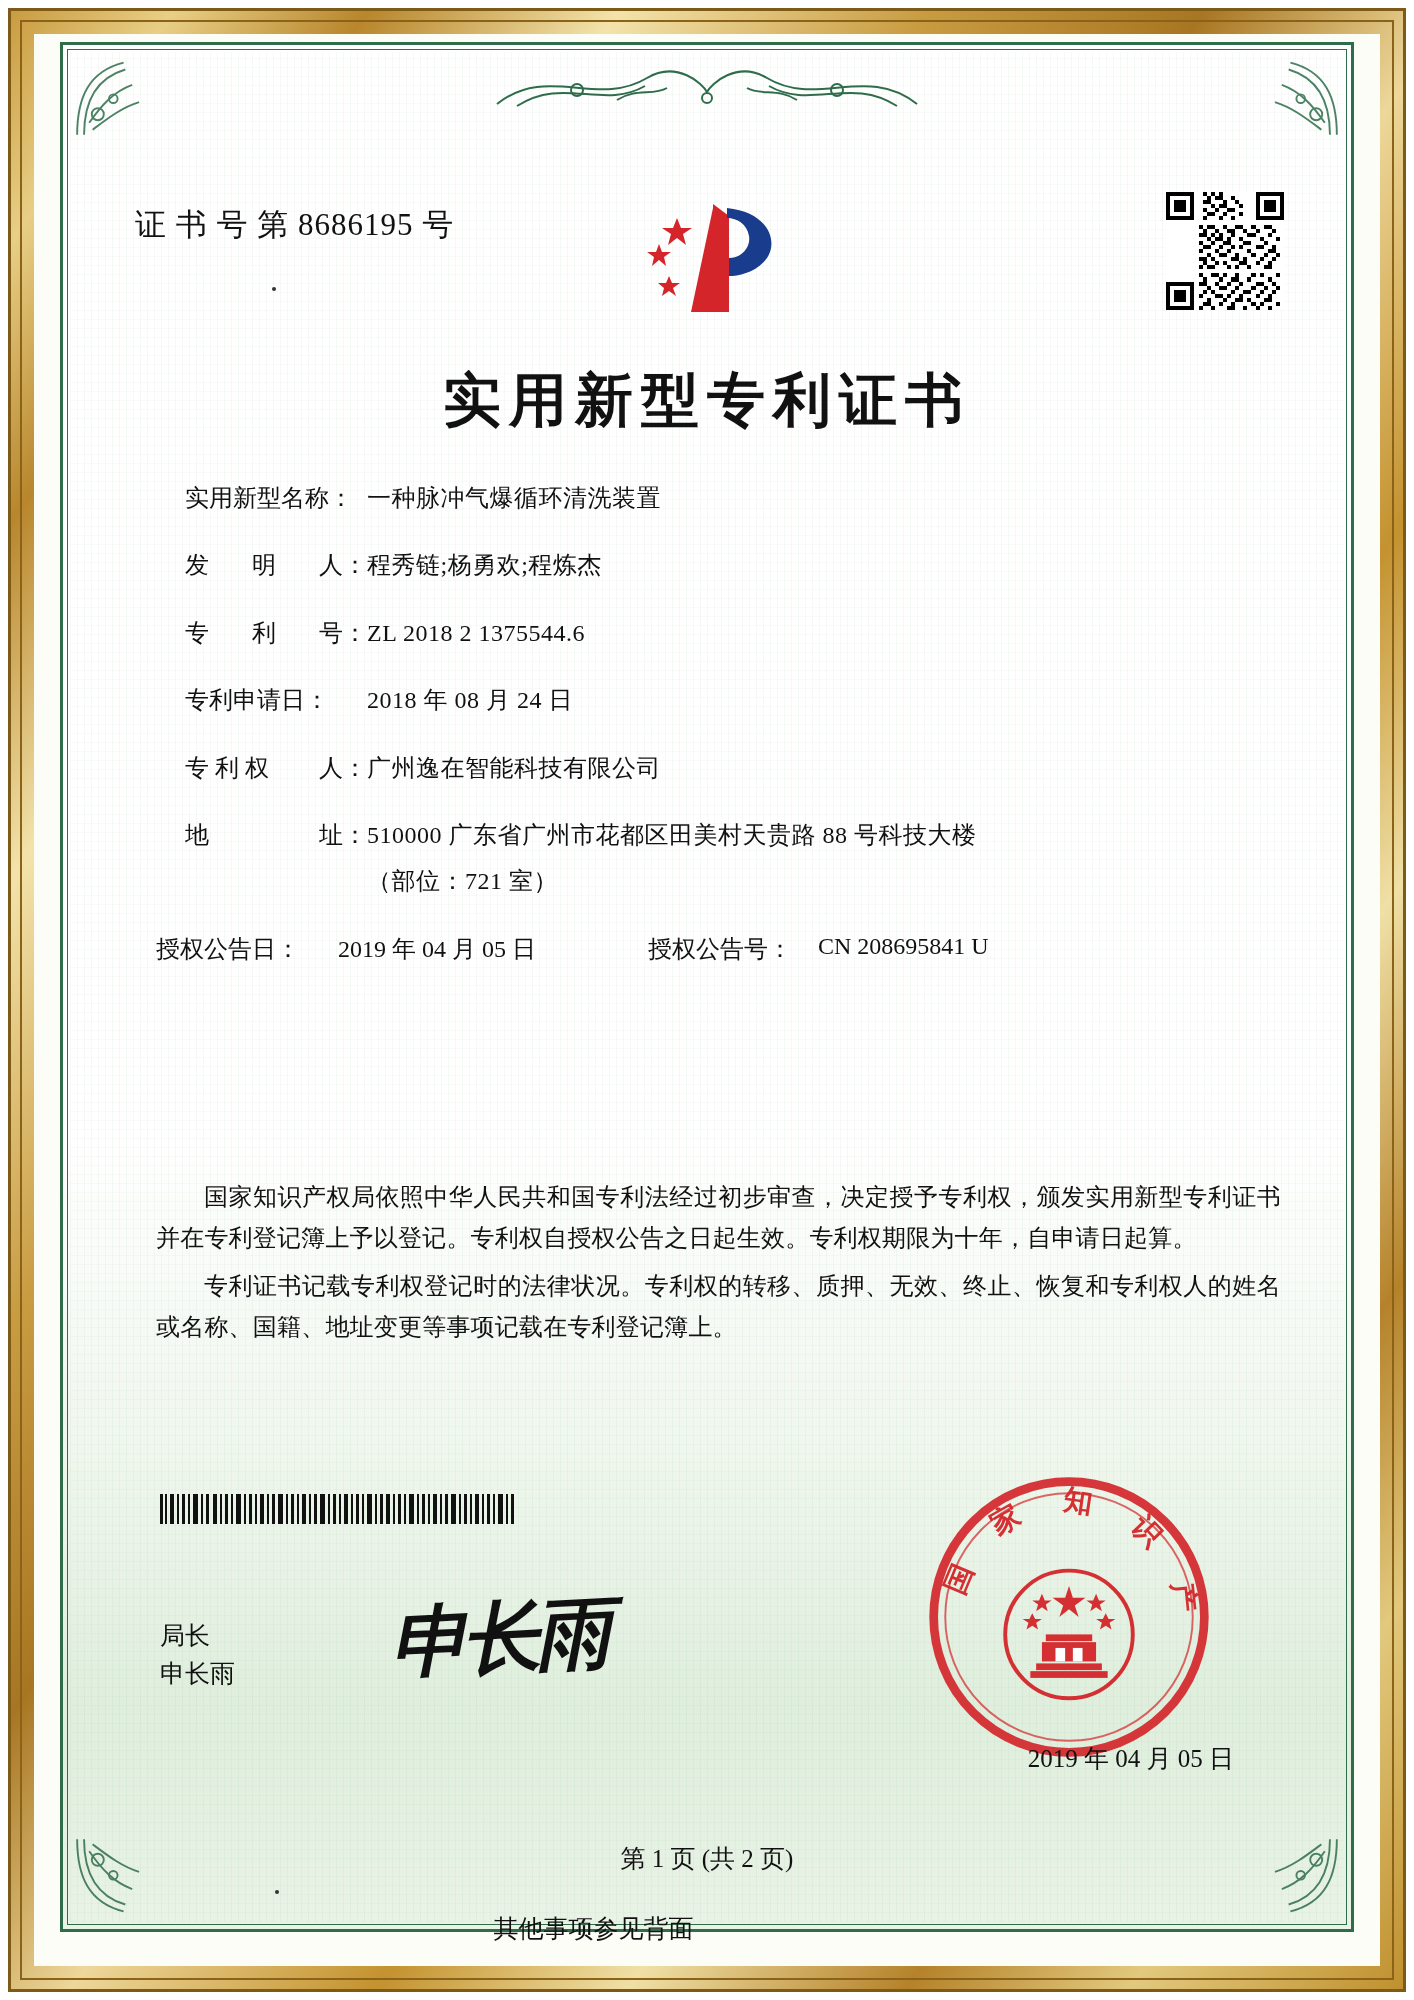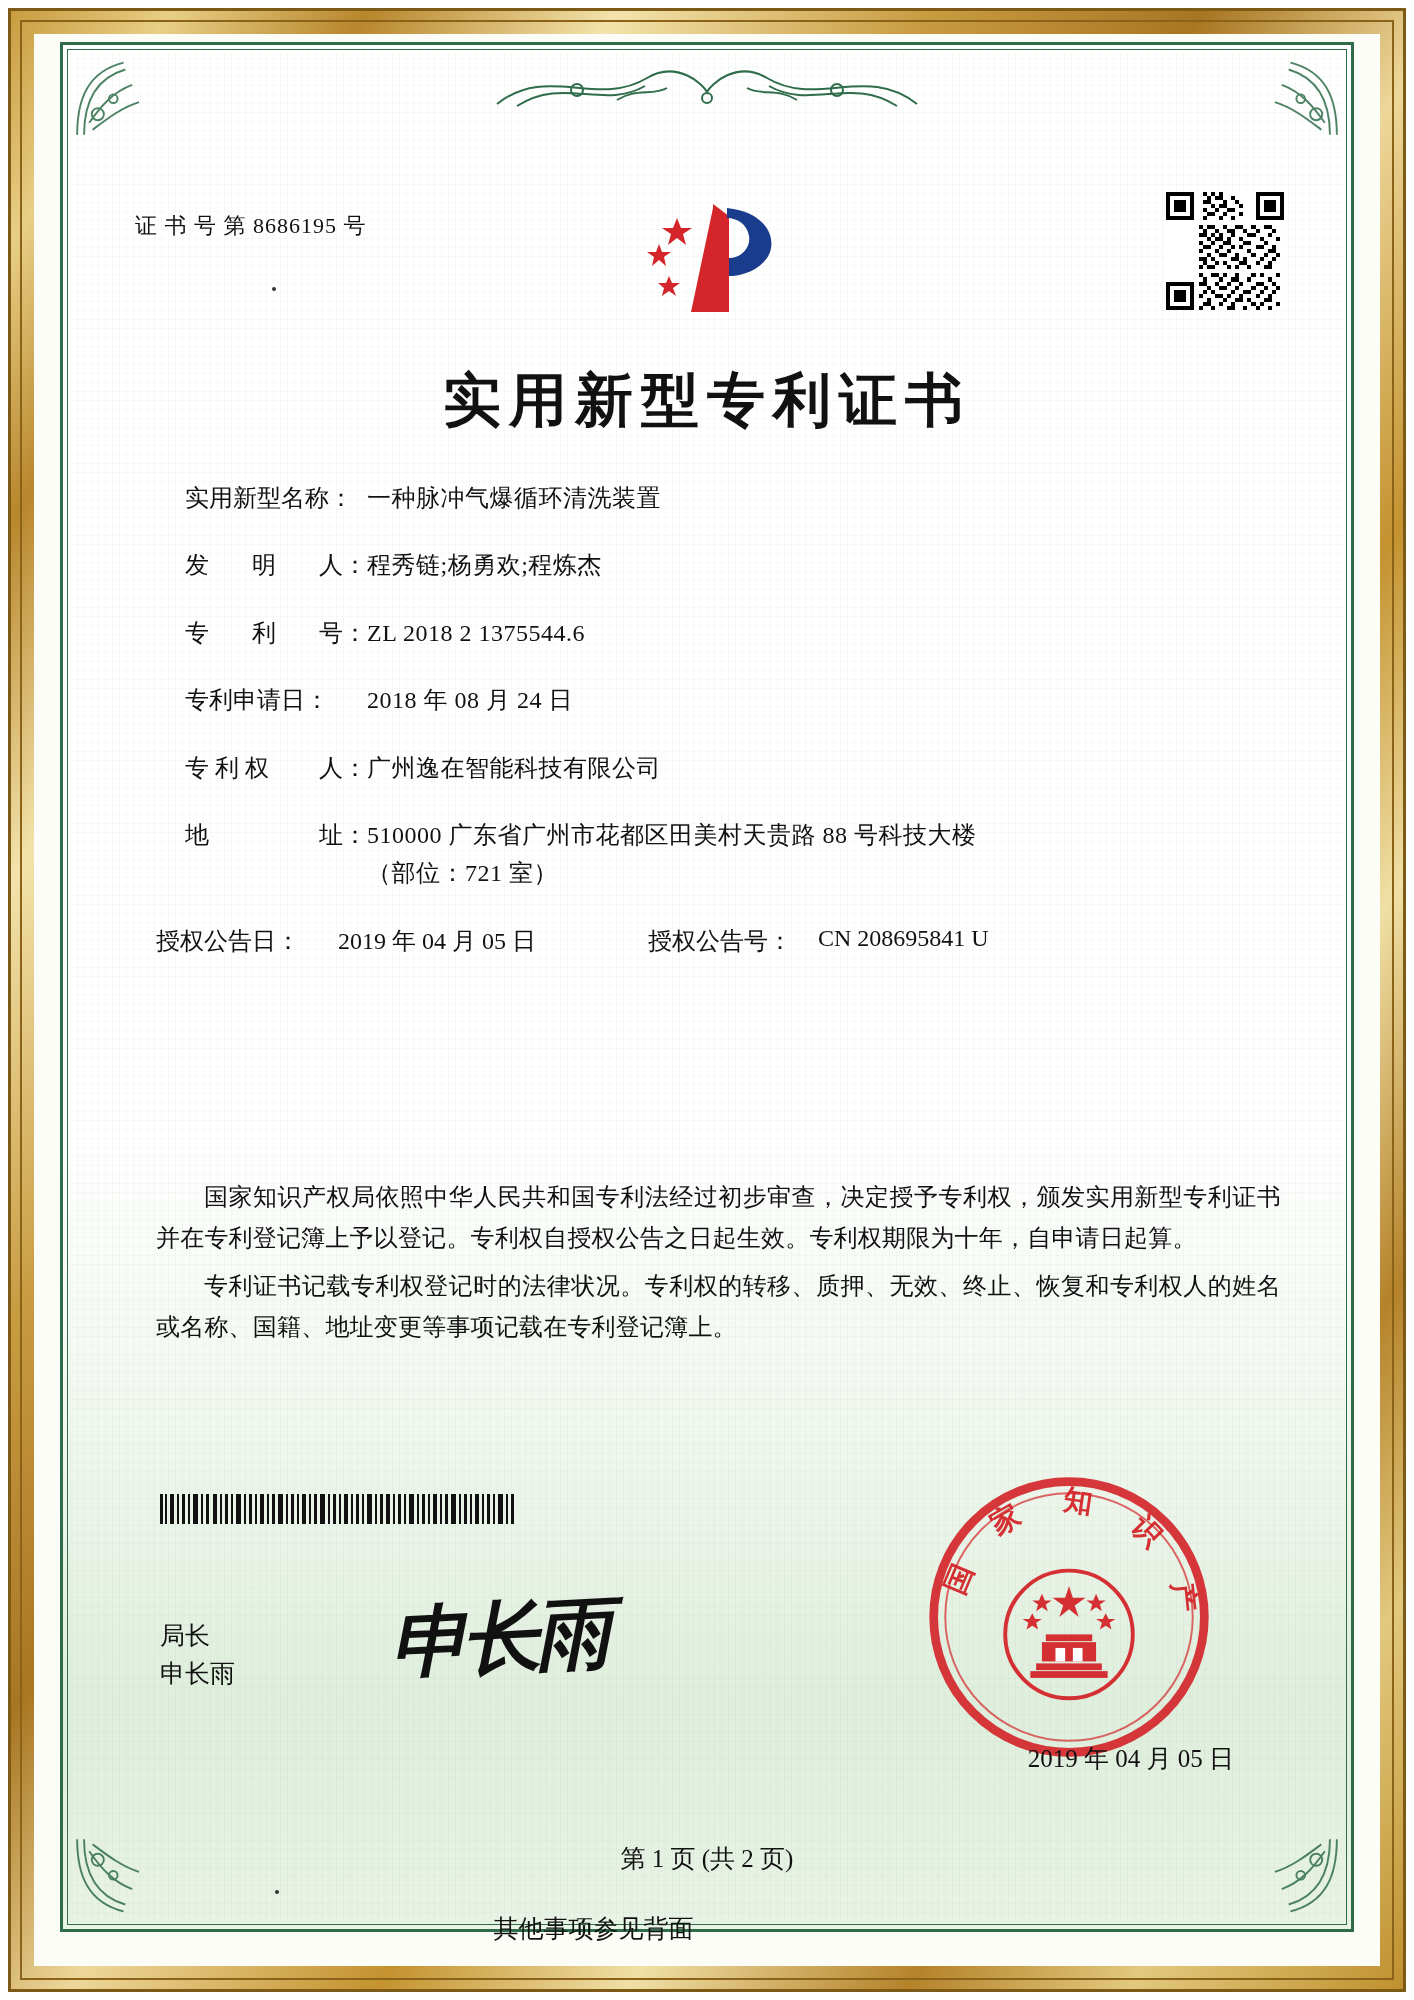--- a/index.html
+++ b/index.html
@@ -115,22 +115,22 @@
 
   
   .header-row {
     position: absolute;
     left: 0; top: 140px;
     width: 100%;
     height: 170px;
   }
   .cert-no {
     position: absolute;
-    left: 75px; top: 29px;
-    font-size: 22px;
+    left: 75px; top: 22px;
+    font-size: 31px;
     letter-spacing: 1px;
     color: #111;
     white-space: nowrap;
   }
   .emblem {
     position: absolute;
     left: 50%;
     transform: translateX(-50%);
     top: 0px;
     width: 180px;
@@ -182,21 +182,21 @@
   .field .lbl.spread {
     display: flex;
     justify-content: space-between;
   }
   .field .val {
     flex: 1;
     letter-spacing: .5px;
   }
   .field .val .sub {
     display: block;
-    margin-top: 6px;
+    margin-top: 14px;
   }
 
   .field-inline {
     display: flex;
     align-items: flex-start;
     margin-bottom: 40px;
     font-size: 24px;
   }
   .field-inline .lbl2 {
     width: 182px;

